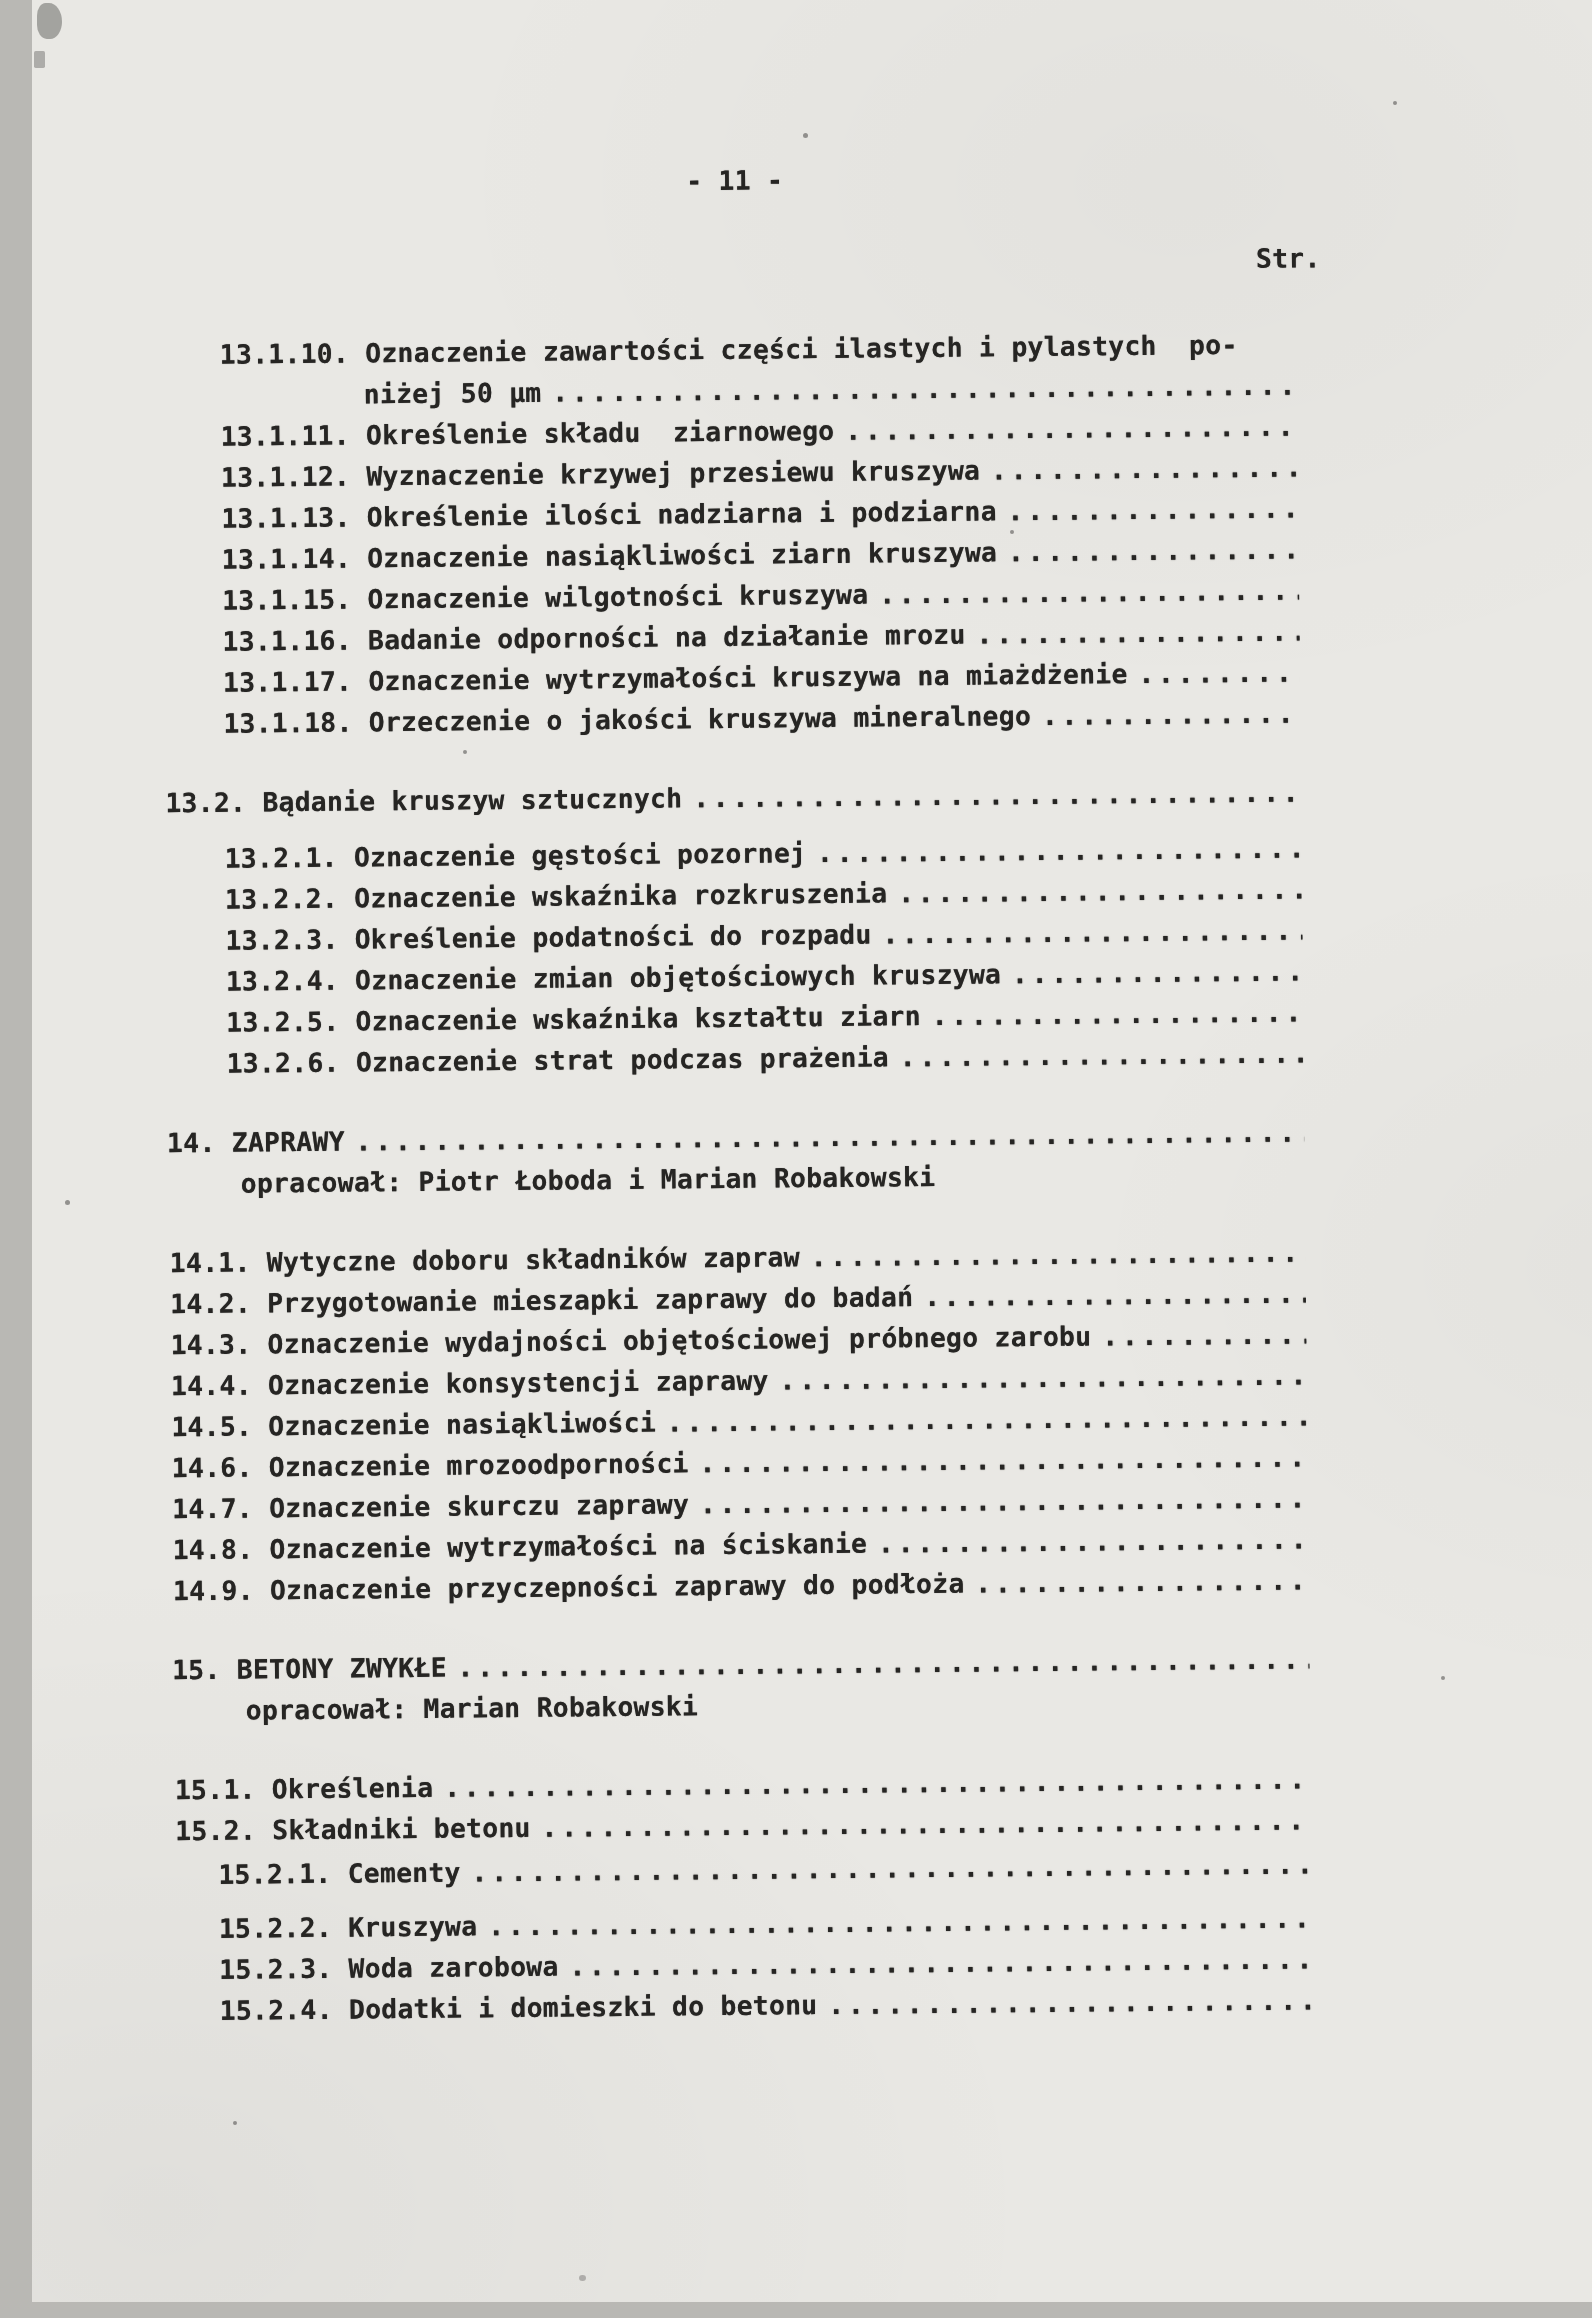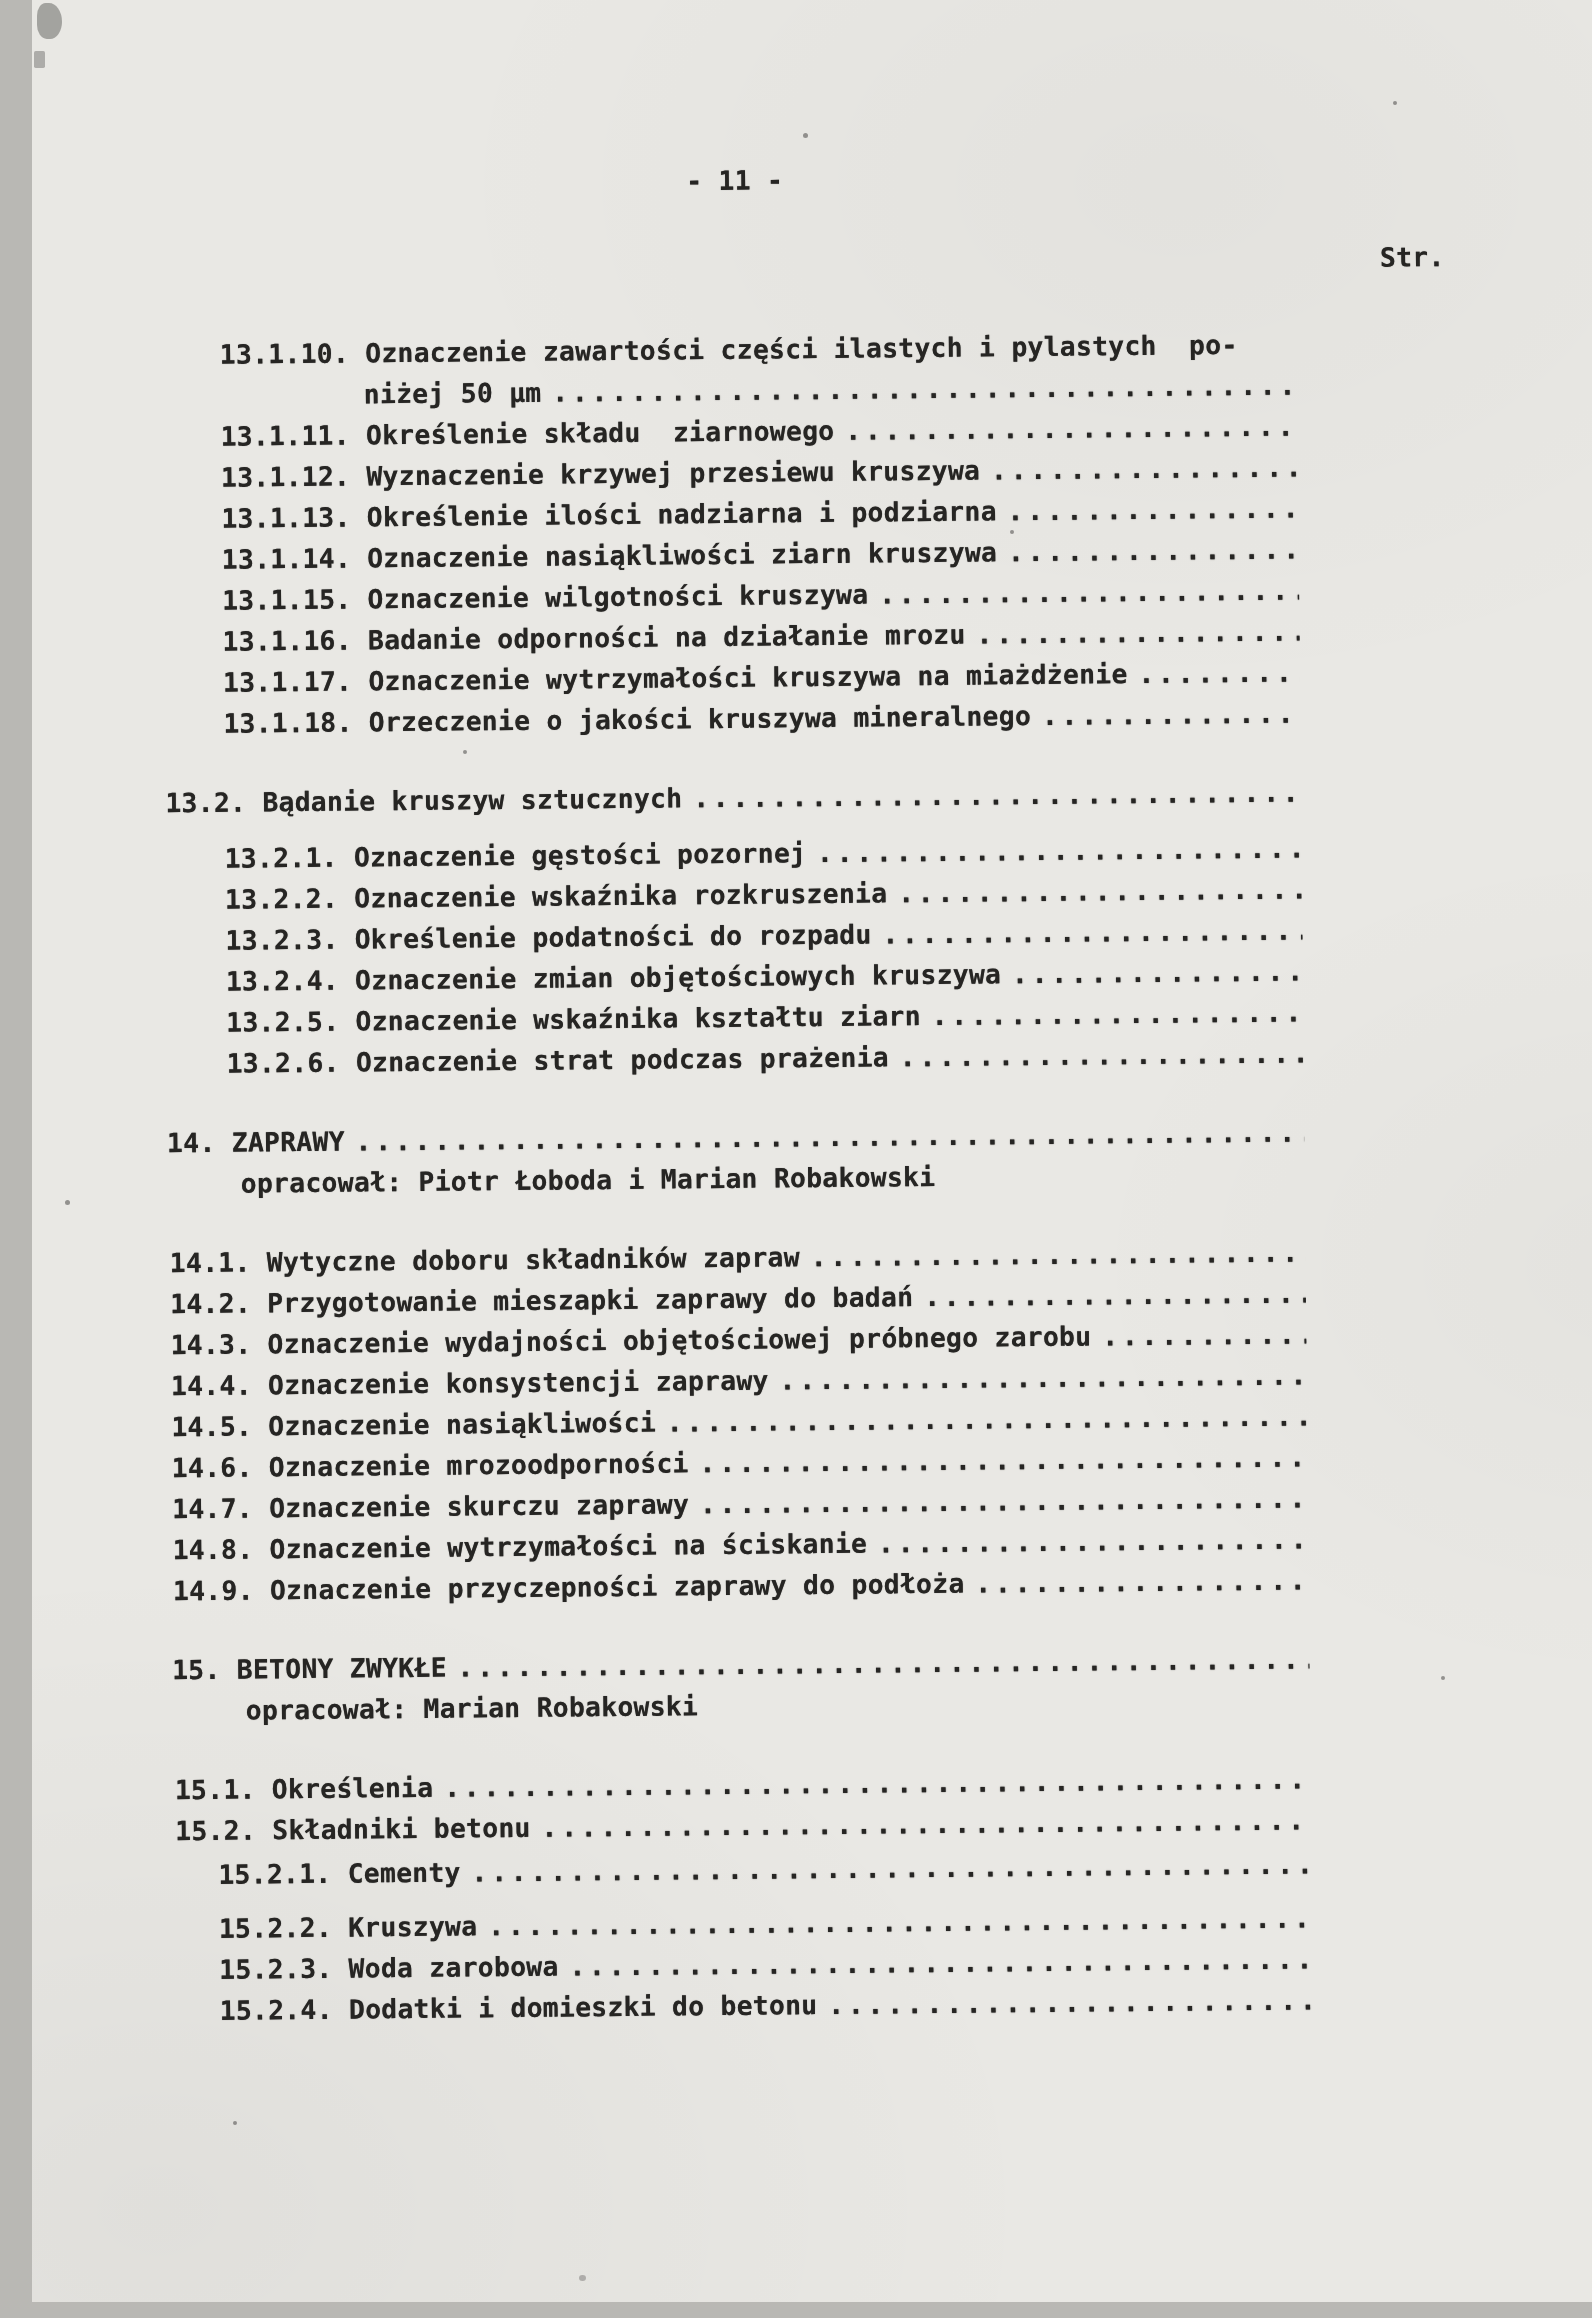--- a/index.html
+++ b/index.html
@@ -18,21 +18,21 @@
     color:#262523;
     margin-left:32px;
   }
   .tilt{position:absolute;inset:0;transform:rotate(-0.55deg);transform-origin:50% 48%;}
   .typed{
     font-size:26.5px;font-weight:700;letter-spacing:0.2px;
     text-shadow:0 0 0.8px rgba(30,28,26,.6);
     white-space:pre;
   }
   .page-number{position:absolute;left:663px;top:164px;}
-  .col-header{position:absolute;left:1356px;top:247px;}
+  .col-header{position:absolute;left:1232px;top:247px;}
   .toc{position:absolute;left:133px;top:328px;width:1139px;}
   .row{display:flex;align-items:baseline;line-height:41px;min-height:41px;}
   .row .label{white-space:pre;}
   .leader{
     flex:1 1 auto;overflow:hidden;white-space:nowrap;
     margin-left:10.8px;letter-spacing:3.7px;font-weight:800;
     text-shadow:0 0 1.2px rgba(30,28,26,.75);
   }
   
   .l1{padding-left:1.7px;}

